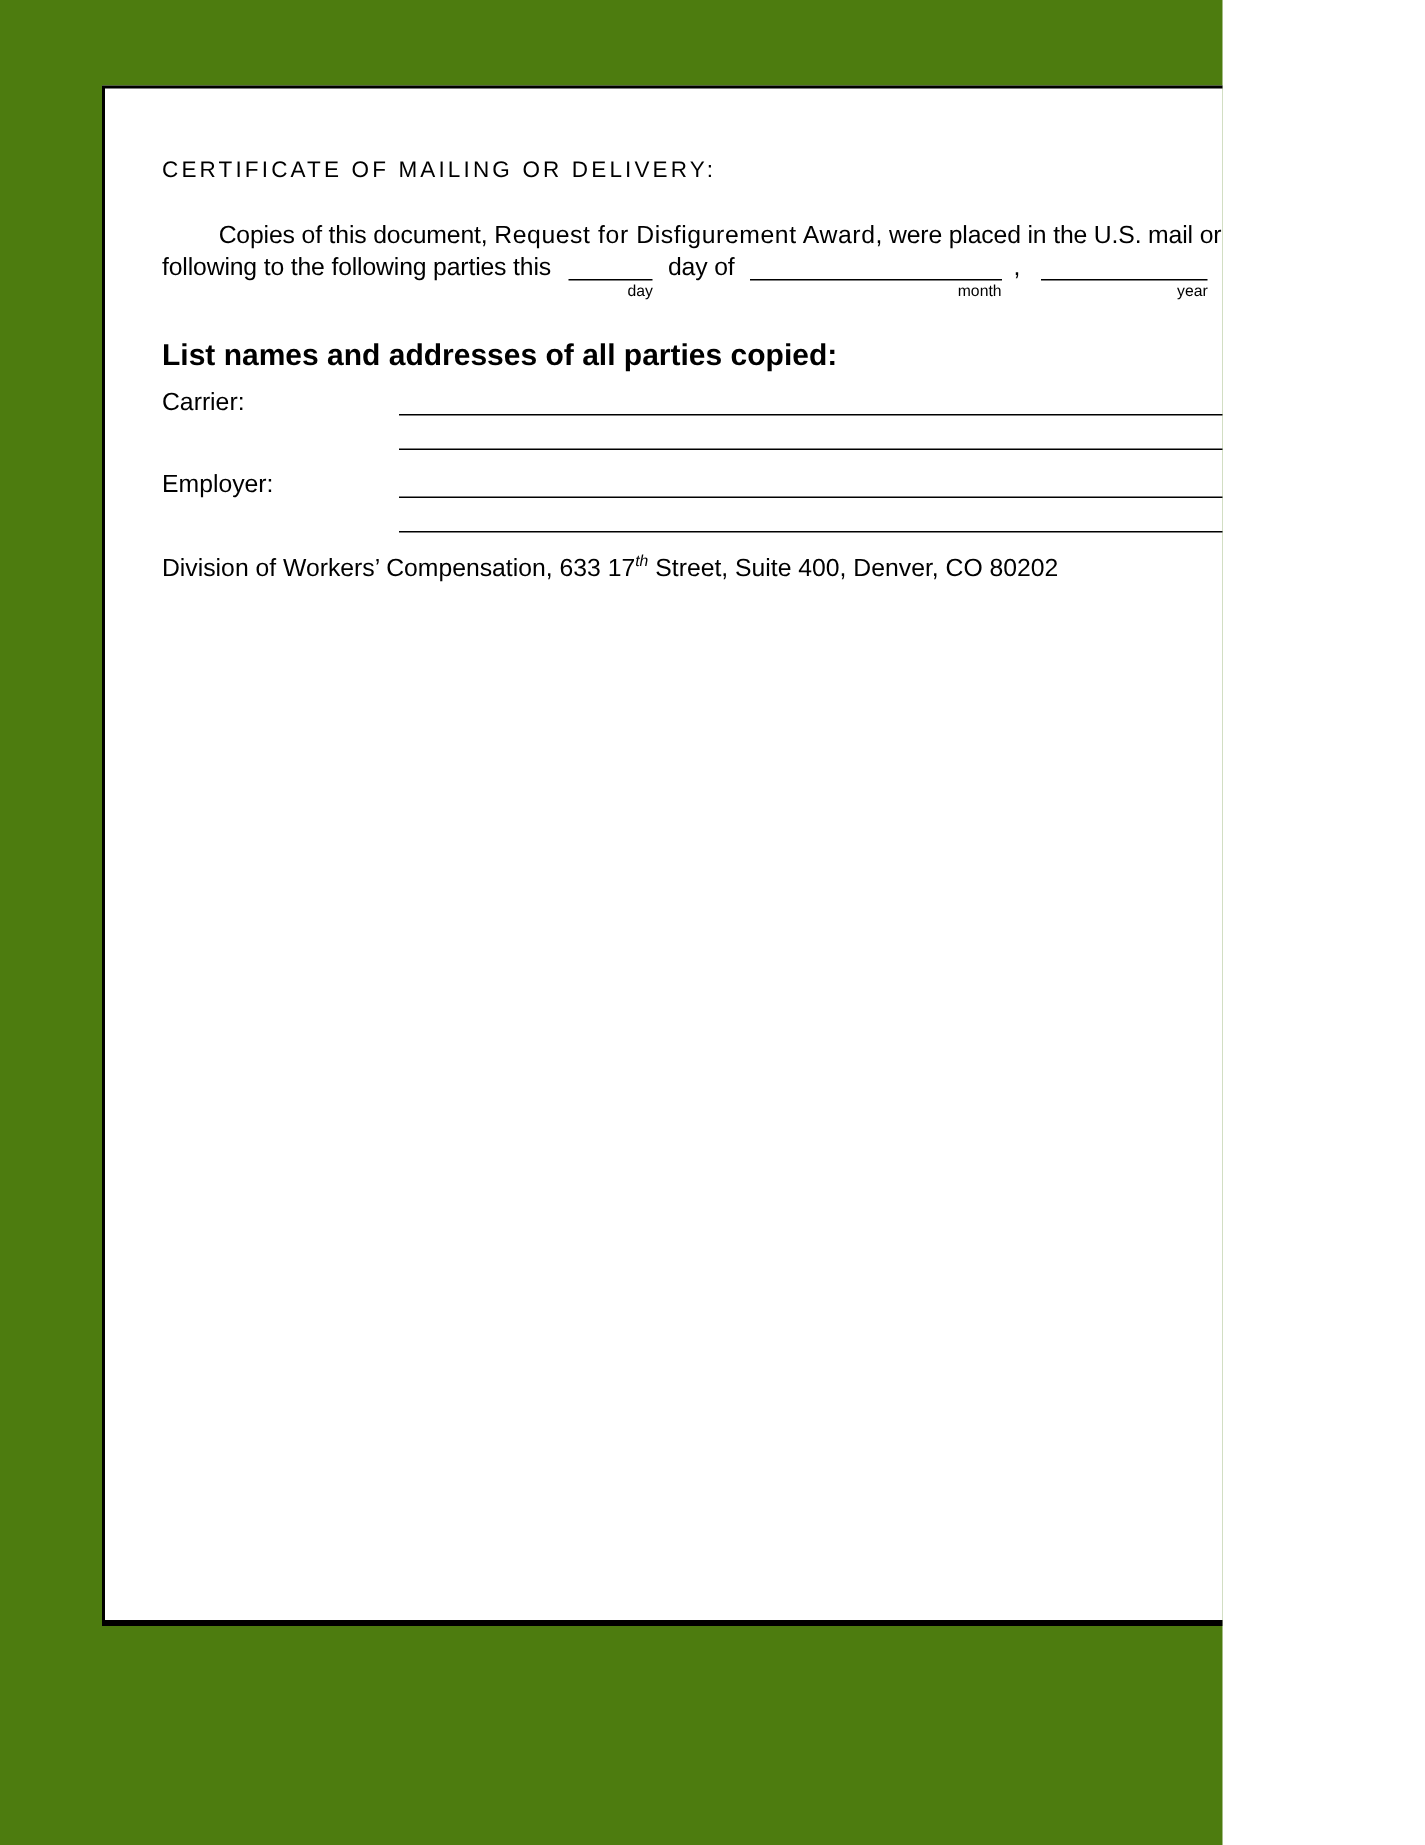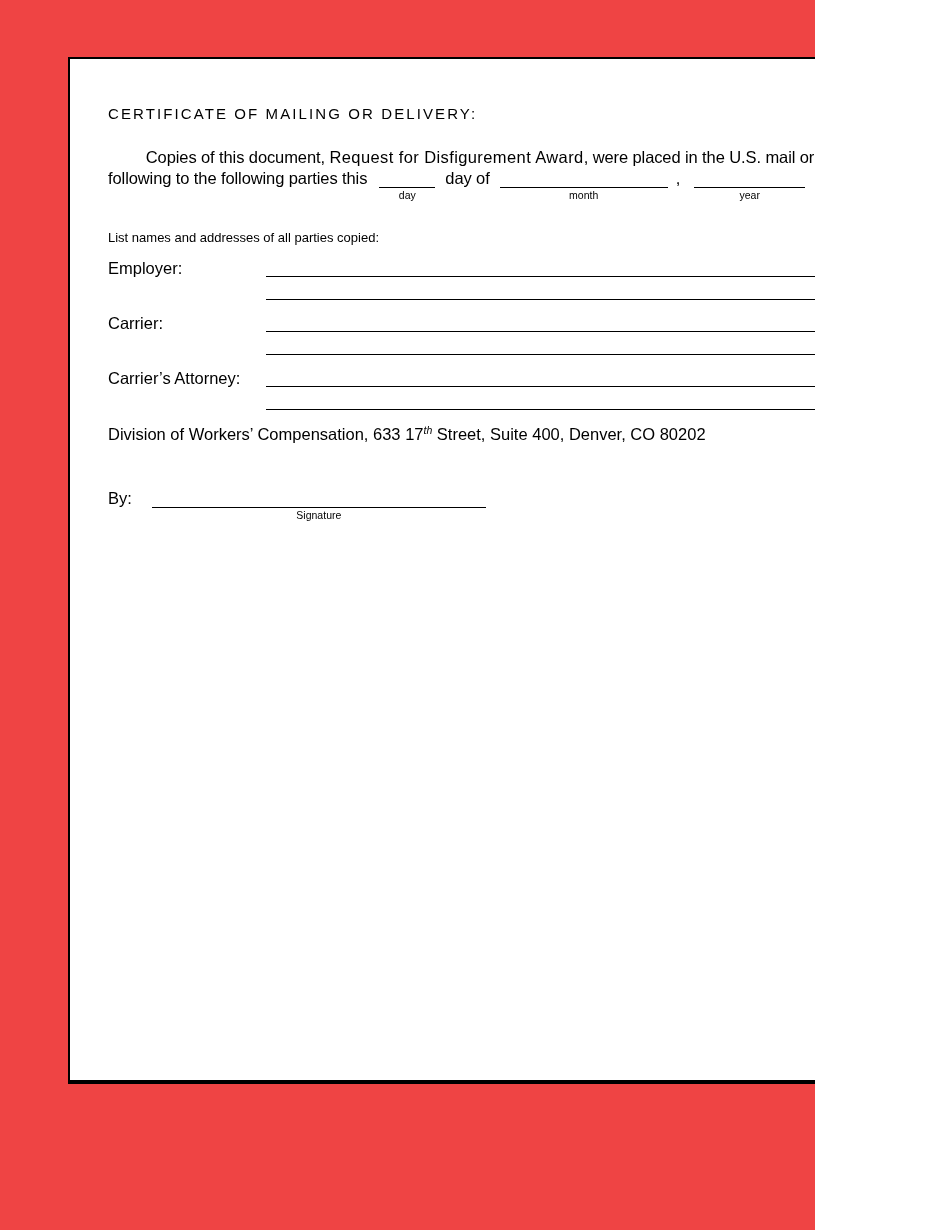--- a/index.html
+++ b/index.html
@@ -5,21 +5,21 @@
   * { margin: 0; padding: 0; box-sizing: border-box; }
   html, body {
     width: 950px; height: 1230px;
     background: #ffffff;
     font-family: "Liberation Sans", "DejaVu Sans", sans-serif;
     color: #000;
   }
   .page {
     position: relative;
     width: 815px; height: 1230px;
-    background: #ef4444;
+    background: #4d7c0f;
     overflow: hidden;
   }
   .doc-box {
     position: absolute;
     left: 68px; top: 57px;
     width: 816px; height: 1027px;
     border: 2px solid #000;
     border-bottom-width: 4px;
     background: #fff;
     padding: 46px 30px 0 38px;
@@ -47,29 +47,30 @@
     vertical-align: -4px;
   }
   .blank-day   { width: 56px;  margin: 0 10px 0 12px; }
   .blank-month { width: 168px; margin: 0 8px 0 10px; }
   .blank-year  { width: 111px; margin: 0 6px 0 14px; text-decoration: underline; }
   .blank-caption {
     position: absolute;
     top: 100%;
     left: 0; right: 0;
     padding-top: 2px;
-    text-align: center;
+    text-align: right;
     font-size: 10.5px;
     line-height: 12px;
     letter-spacing: 0;
   }
   .list-heading {
     margin-top: 38px;
-    font-size: 13px;
+    font-size: 20px;
     line-height: 21px;
+    font-weight: bold;
   }
   .parties { margin-top: 10px; }
   .party-row {
     display: flex;
     margin-bottom: 13px;
   }
   .party-label {
     width: 158px;
     flex: 0 0 158px;
     font-size: 16.5px;
@@ -142,49 +143,36 @@
     <div class="intro">
       <div class="intro-line1"><span>Copies of this document, </span><span class="docname">Request for Disfigurement Award</span><span>, were placed in the U.S. mail or</span></div>
       <div class="intro-line2"><span>following to the following parties this</span><span class="blank blank-day"><span class="blank-caption">day</span></span><span>day of</span><span class="blank blank-month"><span class="blank-caption">month</span></span><span>,</span><span class="blank blank-year"><span class="blank-caption">year</span></span> <span>.</span></div>
     </div>
 
     <div class="list-heading">List names and addresses of all parties copied:</div>
 
     <div class="parties">
 
       <div class="party-row">
-        <div class="party-label">Employer:</div>
-        <div class="party-lines">
-          <div class="u-line first"></div>
-          <div class="u-line second"></div>
-        </div>
-      </div>
-
-      <div class="party-row">
         <div class="party-label">Carrier:</div>
         <div class="party-lines">
           <div class="u-line first"></div>
           <div class="u-line second"></div>
         </div>
       </div>
 
       <div class="party-row">
-        <div class="party-label">Carrier’s Attorney:</div>
+        <div class="party-label">Employer:</div>
         <div class="party-lines">
           <div class="u-line first"></div>
           <div class="u-line second"></div>
         </div>
       </div>
 
+
     </div>
 
     <div class="division"><span>Division of Workers’ Compensation, 633 17</span><sup>th</sup><span> Street, Suite 400, Denver, CO 80202</span></div>
 
-    <div class="by-row">
-      <span class="by-label">By:</span>
-      <span class="sig-line">
-        <span class="sig-caption">Signature</span>
-      </span>
-    </div>
 
 
   </div>
 </div>
 
 </body></html>

